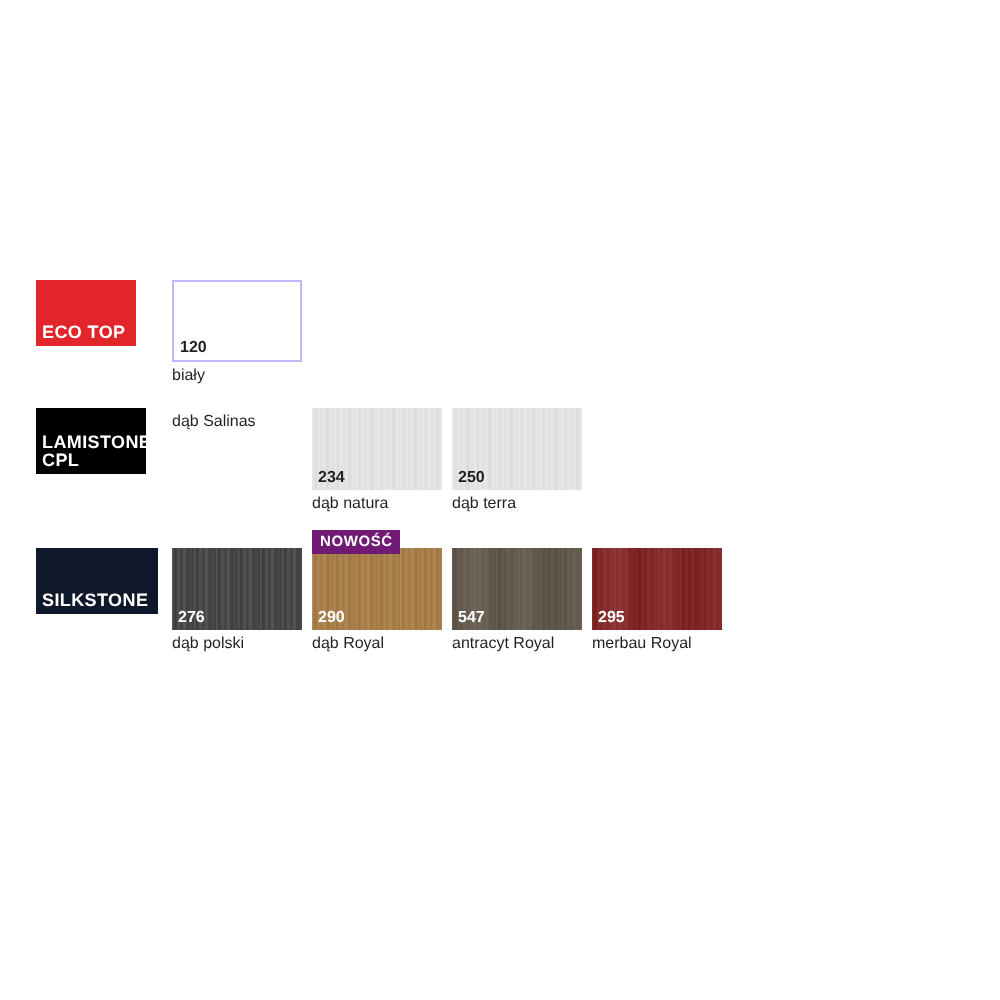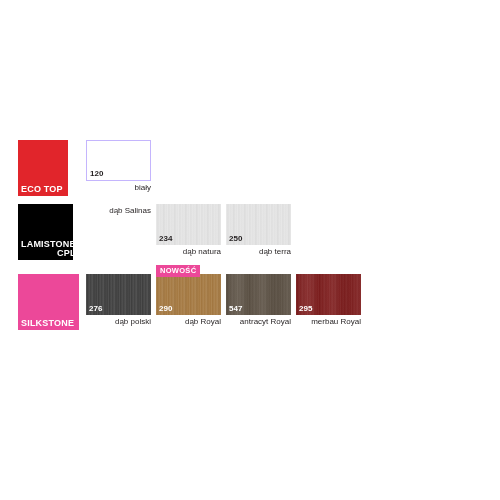--- a/index.html
+++ b/index.html
@@ -30,21 +30,21 @@
   .brand-row.row-eco      { top: 140px; }
   .brand-row.row-lami     { top: 204px; }
   .brand-row.row-silk     { top: 274px; }
 
   
   .brand-tag {
     position: absolute;
     left: 0;
     top: 0;
     width: 50px;
-    height: 56px;
+    height: 33px;
     box-sizing: border-box;
     display: flex;
     align-items: flex-end;
     color: #ffffff;
     font-weight: bold;
     letter-spacing: 0.2px;
     line-height: 1.02;
     padding: 0 0 2px 3px;
   }
   .brand-tag .brand-text {
@@ -121,21 +121,20 @@
   .code.dark  { color: #231f20; }
   .code.light { color: #ffffff; }
 
   .decor-name {
     display: block;
     margin-top: 3px;
     font-size: 8px;
     color: #231f20;
     line-height: 1.1;
     white-space: nowrap;
-    text-align: right;
   }
 
   
   .new-badge {
     position: absolute;
     top: -9px;
     left: 0px;
     background: #d4212c;
     color: #ffffff;
     font-size: 7.5px;
@@ -159,21 +158,21 @@
         <div class="swatch-cell">
           <div class="swatch-tile bordered" style="background: rgb(255, 255, 255);">
             <span class="code dark">120</span>
           </div>
           <span class="decor-name">biały</span>
         </div>
       </div>
     </div>
     <div class="brand-row row-lami">
       <div class="brand-tag brand-lami" style="background: rgb(0, 0, 0);">
-        <span class="brand-text" style="color: rgb(255, 255, 255); text-align: right;">LAMISTONE
+        <span class="brand-text" style="color: rgb(255, 255, 255);">LAMISTONE
 CPL</span>
       </div>
       <div class="swatch-strip" style="left: 68px;">
         <div class="swatch-cell">
           <span class="decor-name">dąb Salinas</span>
         </div>
         <div class="swatch-cell">
           <div class="swatch-tile" style="background: #e5e5e5; padding-left: 29px;">
             <div class="grain"></div>
             <span class="code dark">234</span>
@@ -183,33 +182,33 @@
         <div class="swatch-cell">
           <div class="swatch-tile" style="background: #e5e5e5;">
             <div class="grain"></div>
             <span class="code dark">250</span>
           </div>
           <span class="decor-name">dąb terra</span>
         </div>
       </div>
     </div>
     <div class="brand-row row-silk">
-      <div class="brand-tag brand-silk" style="background: #ec4899;">
+      <div class="brand-tag brand-silk" style="background: #0f172a;">
         <span class="brand-text" style="color: rgb(255, 255, 255);">SILKSTONE</span>
       </div>
       <div class="swatch-strip" style="left: 68px;">
         <div class="swatch-cell">
           <div class="swatch-tile" style="background: #404040;">
             <div class="grain"></div>
             <span class="code light">276</span>
           </div>
           <span class="decor-name">dąb polski</span>
         </div>
         <div class="swatch-cell">
-          <span class="new-badge" style="background: #ec4899;">NOWOŚĆ</span>
+          <span class="new-badge" style="background: #701a75;">NOWOŚĆ</span>
           <div class="swatch-tile" style="background: rgb(166, 122, 66);">
             <div class="grain"></div>
             <span class="code light">290</span>
           </div>
           <span class="decor-name">dąb Royal</span>
         </div>
         <div class="swatch-cell">
           <div class="swatch-tile" style="background: rgb(93, 82, 69);">
             <div class="grain-soft"></div>
             <div class="grain" style="opacity: 0.55;"></div>

